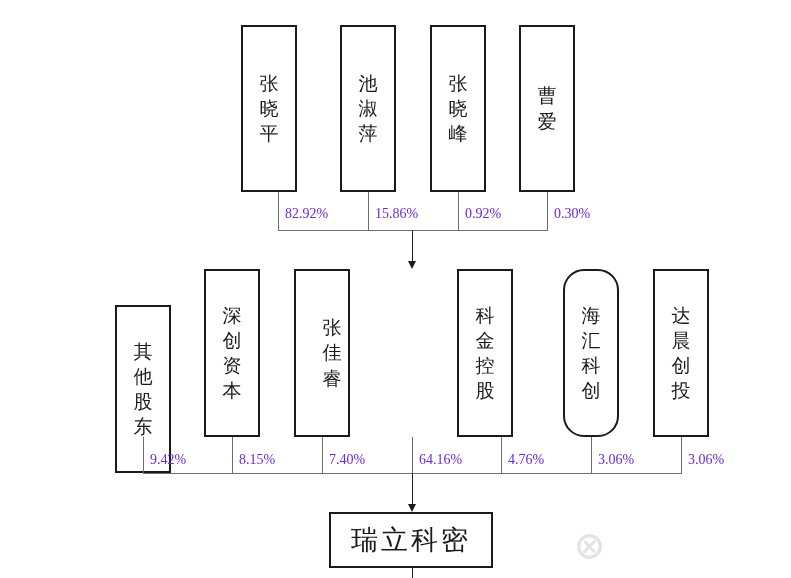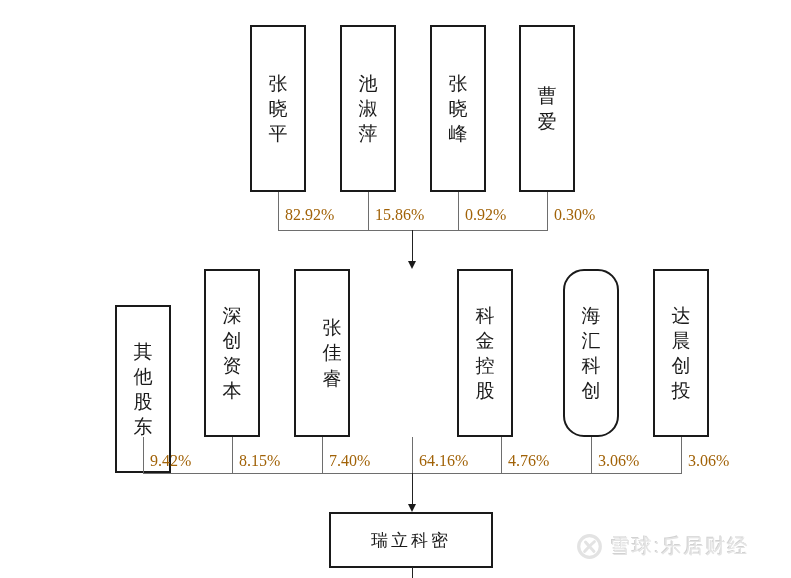--- a/index.html
+++ b/index.html
@@ -11,28 +11,28 @@
   .vbox{
     position:absolute;box-sizing:border-box;width:56px;border:2px solid #1a1a1a;background:#fff;
     display:flex;align-items:center;justify-content:center;
   }
   .r1{top:25px;height:167px;}
   .r2{top:269px;height:168px;}
   .vtext{
     display:block;width:1.05em;font-size:19px;line-height:1.32;text-align:center;
     word-break:break-all;
   }
-  .r1.b0{left:250px;} .r1.b1{left:340px;} .r1.b2{left:430px;} .r1.b3{left:519px;}
+  .r1.b0{left:241px;} .r1.b1{left:340px;} .r1.b2{left:430px;} .r1.b3{left:519px;}
   .r2.c0{left:115px;margin-top:36px;} .r2.c1{left:204px;} .r2.c2{left:294px;padding-left:20px;} .r2.c3{left:384px;}
   .r2.c4{left:457px;align-items:center;} .r2.c5{left:563px;border-radius:21px;} .r2.c6{left:653px;}
   
   .company{
     position:absolute;box-sizing:border-box;left:329px;top:512px;width:164px;height:56px;
     border:2px solid #1a1a1a;background:#fff;display:flex;align-items:center;justify-content:center;
-    font-size:17px;letter-spacing:3px;
+    font-size:27px;letter-spacing:3px;
   }
   
   .line{position:absolute;background:#6e6e6e;}
   .vl{width:1px;}
   .hl{height:1px;}
   .d10{left:278px;top:192px;height:38px;} .d11{left:368px;top:192px;height:38px;}
   .d12{left:458px;top:192px;height:38px;} .d13{left:547px;top:192px;height:38px;}
   .bus1{left:278px;top:230px;width:270px;}
   .stem1{left:412px;top:230px;height:33px;background:#222;}
   .d20{left:143px;top:437px;height:36px;} .d21{left:232px;top:437px;height:36px;}
@@ -43,21 +43,21 @@
   .stem2{left:412px;top:473px;height:32px;background:#222;}
   .tail{left:412px;top:567px;height:11px;background:#222;}
   .arrowhead{
     position:absolute;width:0;height:0;
     border-left:4px solid transparent;border-right:4px solid transparent;
     border-top:8px solid #1a1a1a;
   }
   .ah1{left:408px;top:261px;}
   .ah2{left:408px;top:504px;}
   
-  .pct{position:absolute;font-size:16px;color:#a16207;white-space:nowrap;}
+  .pct{position:absolute;font-size:14px;color:#6d28d9;white-space:nowrap;}
   .p10{left:285px;top:206px;} .p11{left:375px;top:206px;}
   .p12{left:465px;top:206px;} .p13{left:554px;top:206px;}
   .p20{left:150px;top:452px;} .p21{left:239px;top:452px;} .p22{left:329px;top:452px;}
   .p23{left:419px;top:452px;} .p24{left:508px;top:452px;} .p25{left:598px;top:452px;}
   .p26{left:688px;top:452px;}
   
   .watermark{
     position:absolute;left:576px;top:533px;display:flex;align-items:center;gap:7px;
     user-select:none;
   }
@@ -141,16 +141,15 @@
     <span>瑞立科密</span>
   </div>
   <div class="line vl tail"></div>
 
   <div class="watermark">
     <svg class="wm-icon" viewBox="0 0 30 30">
       <circle cx="15" cy="15" r="12" fill="none" stroke="#e3e3e3" stroke-width="3.6"></circle>
       <path d="M9.5 20.5 C13 17 16 13 20.5 9.5" fill="none" stroke="#e3e3e3" stroke-width="3.2" stroke-linecap="round"></path>
       <path d="M10.5 10 C13 13 17 17 20 20.5" fill="none" stroke="#e3e3e3" stroke-width="3.2" stroke-linecap="round"></path>
     </svg>
-    <span class="wm-text">雪球:乐居财经</span>
   </div>
 
 </div>
 
 </body></html>

